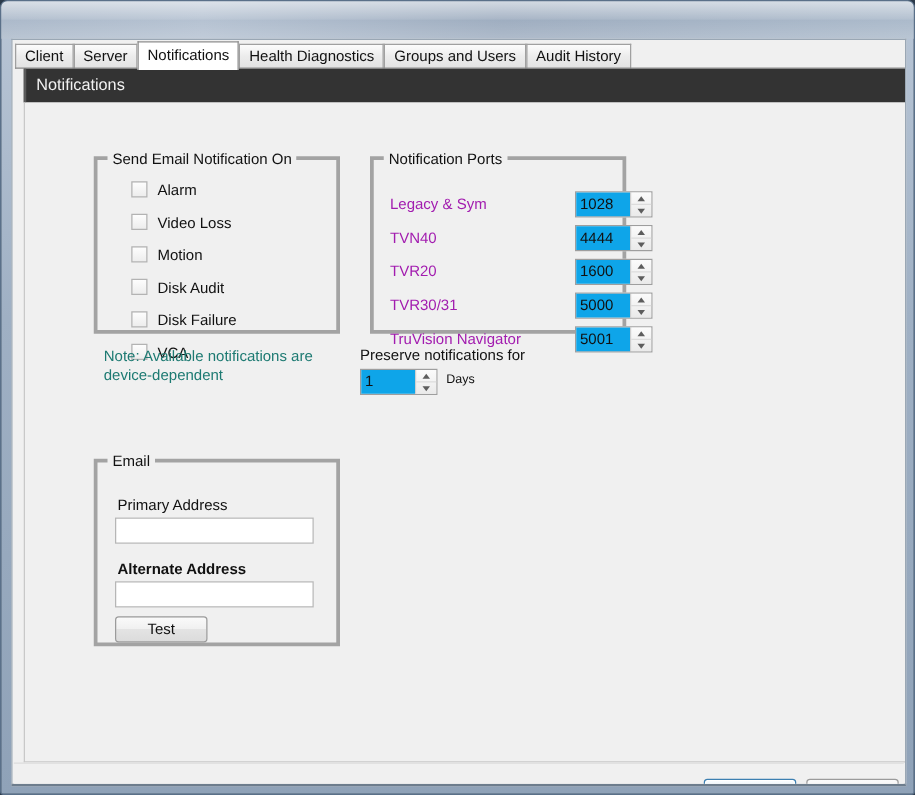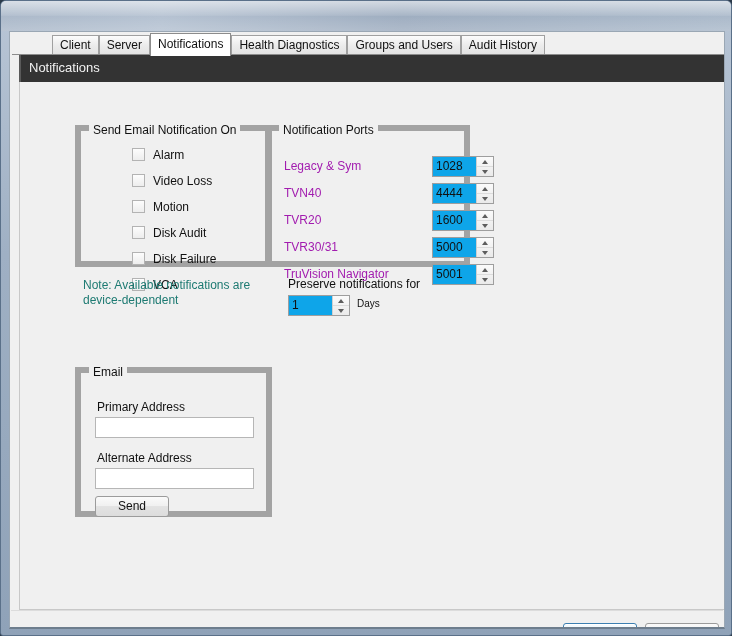--- a/index.html
+++ b/index.html
@@ -81,21 +81,20 @@
     position: absolute;
     left: 2px; top: 1px;
     width: 712px; height: 22px;
   }
   .tab-row {
     position: absolute;
     left: 0; top: 0;
     height: 22px;
     white-space: nowrap;
     font-size: 0;
-    margin-left: 40px;
   }
   .tab {
     display: inline-block;
     box-sizing: border-box;
     height: 20px;
     margin-top: 2px;
     padding: 0 7px;
     font-family: "Liberation Sans", sans-serif;
     font-size: 12px;
     line-height: 18px;
@@ -146,43 +145,42 @@
     background: #f0f0f0;
     border: 1px solid #c8c8c8;
     border-top: none;
     box-sizing: border-box;
   }
 
   
   .groupbox {
     position: absolute;
     box-sizing: border-box;
-    border: 6px solid #a3a3a3;
+    border: 3px solid #a3a3a3;
   }
   .groupbox-label {
     position: absolute;
     top: -8px; left: 8px;
     background: #f0f0f0;
     padding: 0 4px;
     font-size: 12px;
     color: #111;
     white-space: nowrap;
   }
 
   #group-send-email { left: 55px;  top: 43px;  width: 197px; height: 142px; }
-  #group-ports      { left: 245px; top: 43px;  width: 205px; height: 142px; }
+  #group-ports      { left: 276px; top: 43px;  width: 205px; height: 142px; }
   #group-email      { left: 55px;  top: 285px; width: 197px; height: 150px; }
 
   
   .check-row {
     position: absolute;
     left: 27px;
     height: 16px;
     white-space: nowrap;
-    margin-left: 24px;
   }
   .checkbox {
     display: inline-block;
     width: 13px; height: 13px;
     box-sizing: border-box;
     border: 1px solid #b3b3b3;
     background: linear-gradient(180deg,#fdfdfd 0%, #ededed 100%);
     vertical-align: -2px;
     cursor: pointer;
   }
@@ -291,21 +289,21 @@
     border: 1px solid #b6b6b6;
     background: #fff;
     font-family: "Liberation Sans", sans-serif;
     font-size: 12px;
     color: #111;
     padding-left: 3px;
     outline: none;
   }
   #label-primary   { left: 16px; top: 27px; }
   #input-primary   { left: 14px; top: 44px; width: 159px; }
-  #label-alternate { left: 16px; top: 78px; }
+  #label-alternate { left: 16px; top: 78px; font-weight: bold; }
   #input-alternate { left: 14px; top: 95px; width: 159px; }
 
   .btn {
     box-sizing: border-box;
     border: 1px solid #9b9b9b;
     border-radius: 3px;
     background: linear-gradient(180deg,#fafafa 0%, #f0f0f0 48%, #e3e3e3 50%, #dcdcdc 100%);
     font-family: "Liberation Sans", sans-serif;
     font-size: 12px;
     color: #111;
@@ -444,21 +442,21 @@
 
       <div class="groupbox" id="group-email">
         <div class="groupbox-label">Email</div>
 
         <div class="field-label" id="label-primary">Primary Address</div>
         <input class="text-input" id="input-primary" type="text" placeholder="" style="">
 
         <div class="field-label" id="label-alternate">Alternate Address</div>
         <input class="text-input" id="input-alternate" type="text" placeholder="" style="">
 
-        <div class="btn" id="btn-test">Send</div>
+        <div class="btn" id="btn-test">Test</div>
       </div>
 
     </div>
 
     <div id="footer-bar">
       <div class="btn" id="btn-ok">OK</div>
       <div class="btn" id="btn-cancel">Cancel</div>
     </div>
 
   </div>

